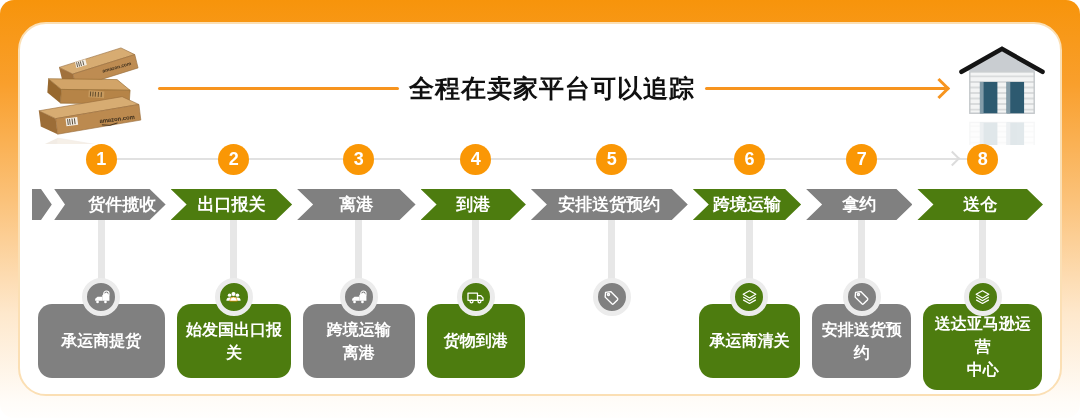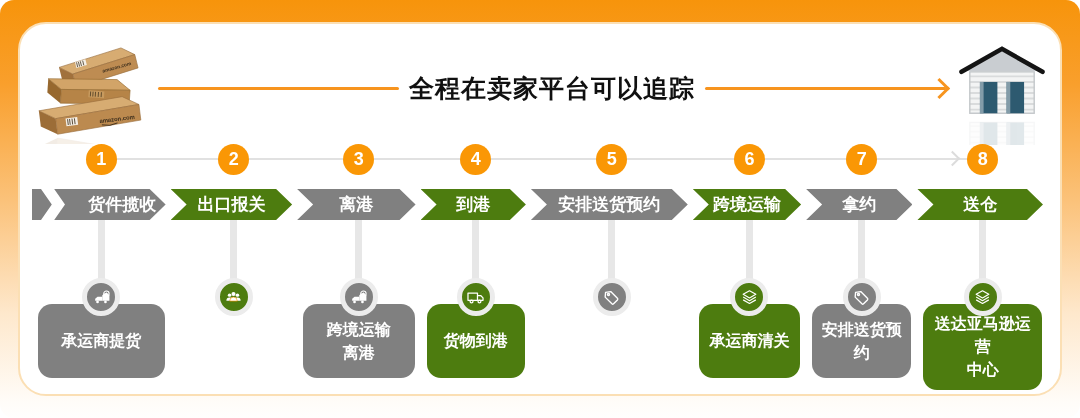--- a/index.html
+++ b/index.html
@@ -241,20 +241,21 @@
         <div class="icon-ring c-orange">
           <svg width="19" height="19" viewBox="0 0 24 24" fill="#fff">
               <circle cx="7" cy="9" r="2.2"></circle>
               <path d="M3,16 q0,-4 4,-4 q4,0 4,4 z"></path>
               <circle cx="17" cy="9" r="2.2"></circle>
               <path d="M13,16 q0,-4 4,-4 q4,0 4,4 z"></path>
               <circle cx="12" cy="7.5" r="2.6"></circle>
               <path d="M7.2,16.5 q0,-5 4.8,-5 q4.8,0 4.8,5 z" stroke="#F79502" stroke-width="0.8"></path>
             </svg>
         </div>
+        <div class="detail-box c-orange">始发国出口报关</div>
       </div>
 
       <div class="detail-cell">
         <div class="v-line"></div>
         <div class="icon-ring c-gray">
           <svg width="19" height="19" viewBox="0 0 24 24">
               <g fill="#fff">
                 <path d="M22,9 v7 h-9 v-7 l3,-2.5 h3 z"></path>
                 <path d="M13,11 h-6 l-3,2.5 v2.5 h9 z"></path>
                 <circle cx="7" cy="17.6" r="1.7"></circle>

